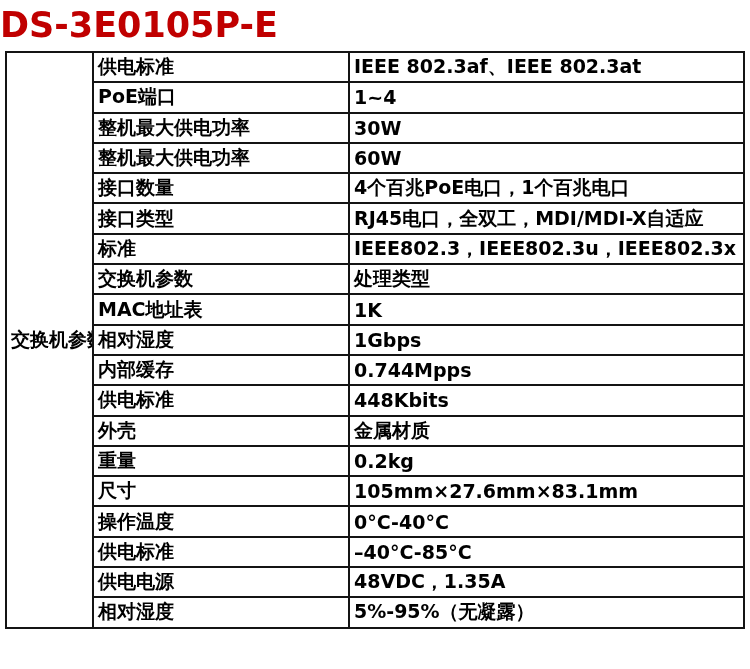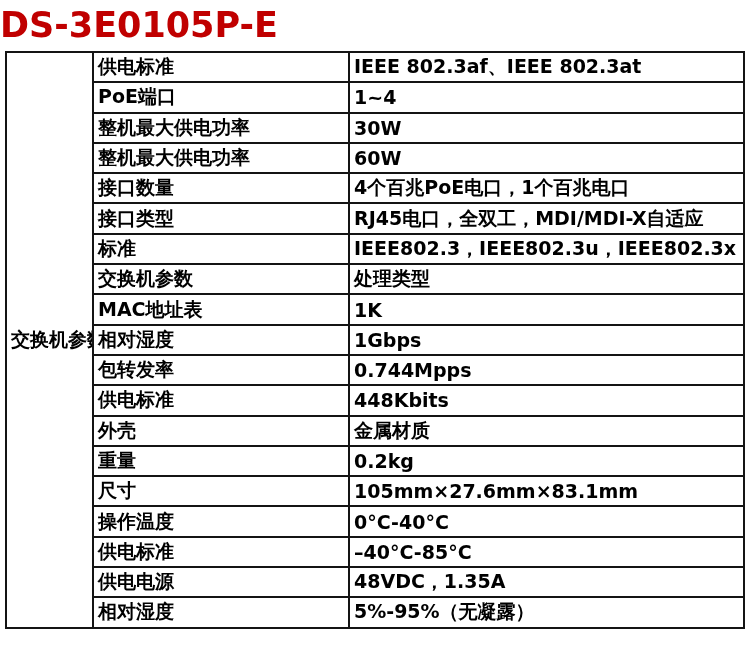--- a/index.html
+++ b/index.html
@@ -106,21 +106,21 @@
         </tr>
         <tr>
           <td class="param-cell">MAC地址表</td>
           <td class="value-cell">1K</td>
         </tr>
         <tr>
           <td class="param-cell">相对湿度</td>
           <td class="value-cell">1Gbps</td>
         </tr>
         <tr>
-          <td class="param-cell">包转发率</td>
+          <td class="param-cell">内部缓存</td>
           <td class="value-cell">0.744Mpps</td>
         </tr>
         <tr>
           <td class="param-cell">供电标准</td>
           <td class="value-cell">448Kbits</td>
         </tr>
         <tr>
           <td class="param-cell">外壳</td>
           <td class="value-cell">金属材质</td>
         </tr>

